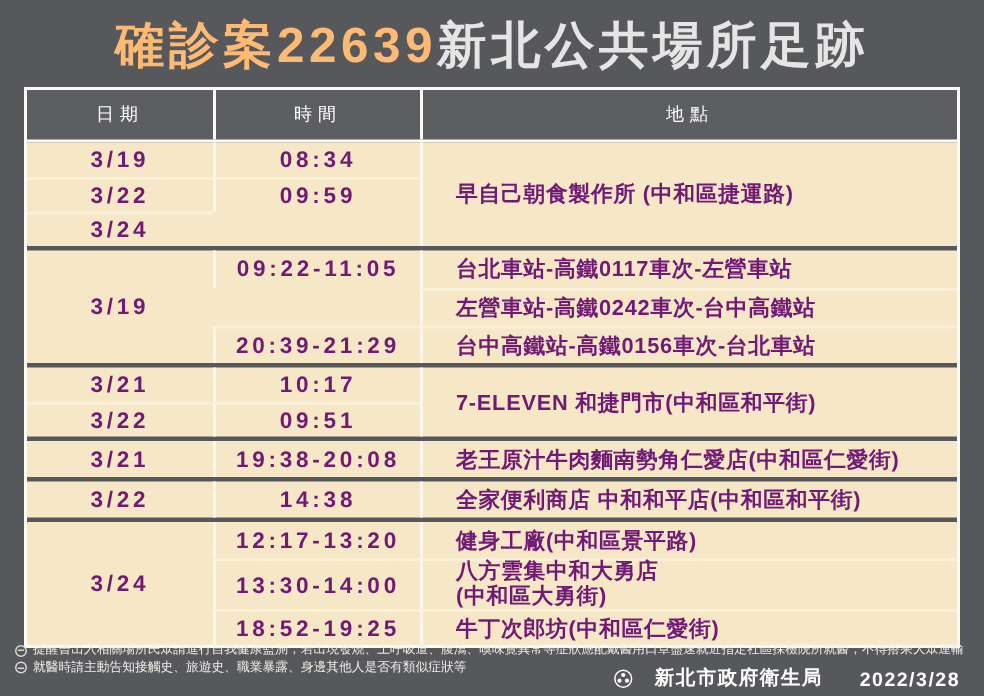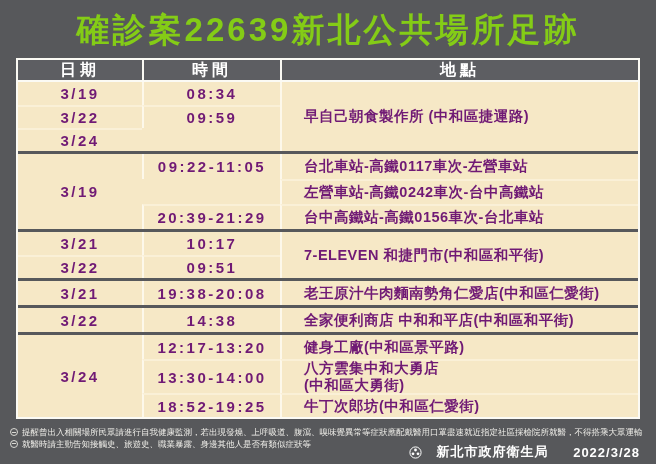--- a/index.html
+++ b/index.html
@@ -14,43 +14,43 @@
   
   .title {
     text-align: center;
     padding-top: 9px;
     font-size: 33px;
     font-weight: bold;
     letter-spacing: 3px;
     line-height: 1.25;
     white-space: nowrap;
   }
-  .title .case  { color: #84cc16; }
-  .title .suffix{ color: #84cc16; }
+  .title .case  { color: #fdba74; }
+  .title .suffix{ color: #e5e5e5; }
 
   
   .ftable {
     position: absolute;
     left: 16px; top: 58px;
     width: 624px;
     border: 2px solid #fbfaf4;
     background: #57585b;
   }
   .thead {
     display: grid;
     grid-template-columns: 124px 138px 1fr;
     background: #5d5e62;
     border-bottom: 2px solid #fbfaf4;
   }
   .thead .hcell {
-    height: 20px;
+    height: 33px;
     display: flex; align-items: center; justify-content: center;
     color: #ffffff;
-    font-weight: bold;
-    font-size: 16px;
+    font-weight: normal;
+    font-size: 12px;
     letter-spacing: 4px;
   }
   .thead .hcell + .hcell { border-left: 2px solid #fbfaf4; }
 
   .tbody .grp {
     display: grid;
     grid-template-columns: 124px 138px 1fr;
     background: #f6e8c6;
     margin-top: 3px;
   }
@@ -81,21 +81,21 @@
   .ht { border-top: 2px solid #faf0d7; }
 
   
   .notes {
     position: absolute;
     left: 10px; top: 427px;
     color: #efeee9;
     font-size: 8.5px;
     line-height: 1.25;
   }
-  .note-line { display: flex; align-items: center; margin-bottom: 1px; white-space: nowrap; }
+  .note-line { display: flex; align-items: flex-end; margin-bottom: 1px; white-space: nowrap; }
   .bubble-icon {
     flex: 0 0 auto;
     width: 8px; height: 8px;
     border: 1px solid #d9d8d3;
     border-radius: 50%;
     margin-right: 4px;
     display: inline-flex; align-items: center; justify-content: center;
   }
   .bubble-icon i {
     display: block;

